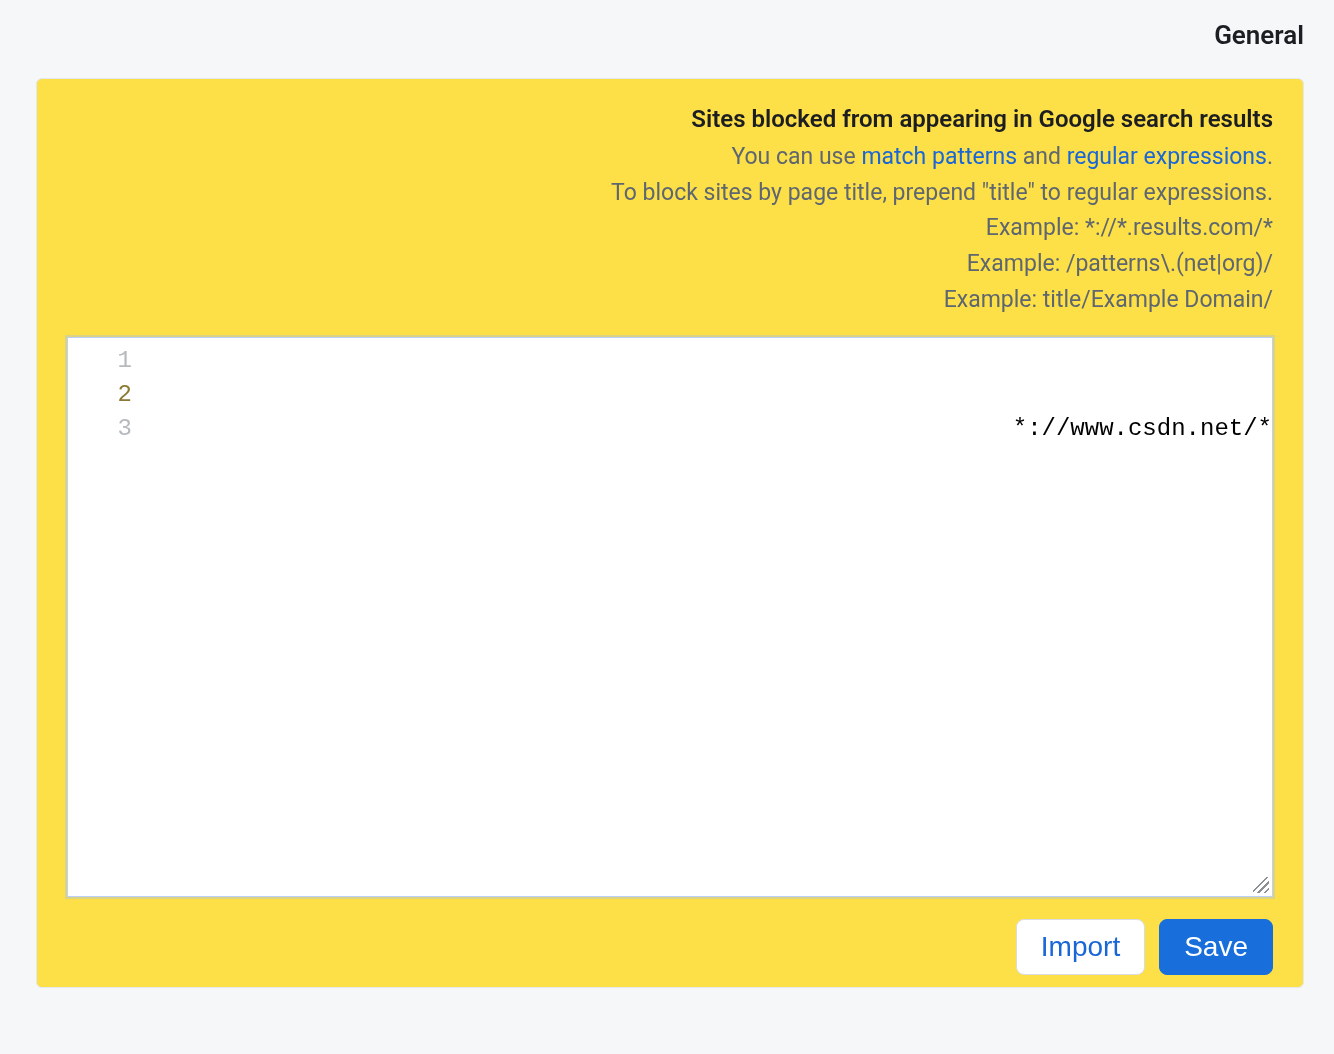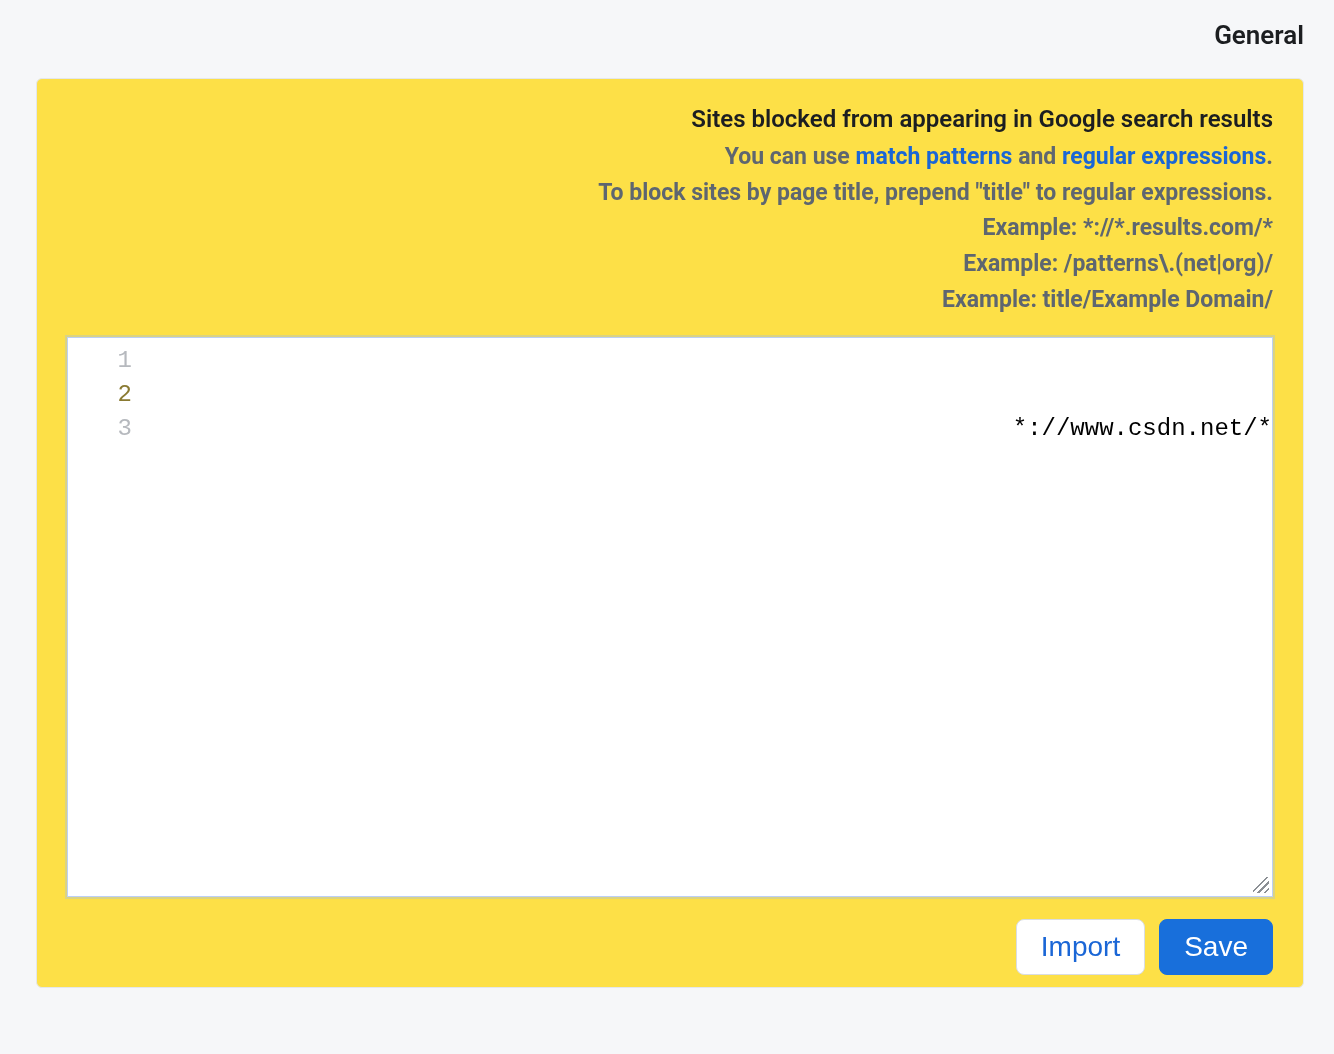--- a/index.html
+++ b/index.html
@@ -25,21 +25,20 @@
     .section-title {
       font-size: 24px;
       font-weight: 600;
       color: #1c1e21;
       margin-bottom: 6px;
     }
     .helper-line {
       font-size: 23px;
       color: #5e6670;
       line-height: 1.55;
-      font-weight: bold;
     }
     .helper-line a { color: #1a66d6; text-decoration: none; }
     .editor-wrap {
       margin-top: 20px;
       border: 1px solid #bcd0f7;
       background: #ffffff;
       height: 560px;
       position: relative;
       box-shadow: 0 0 0 2px rgba(156,185,240,0.35);
       overflow: hidden;

